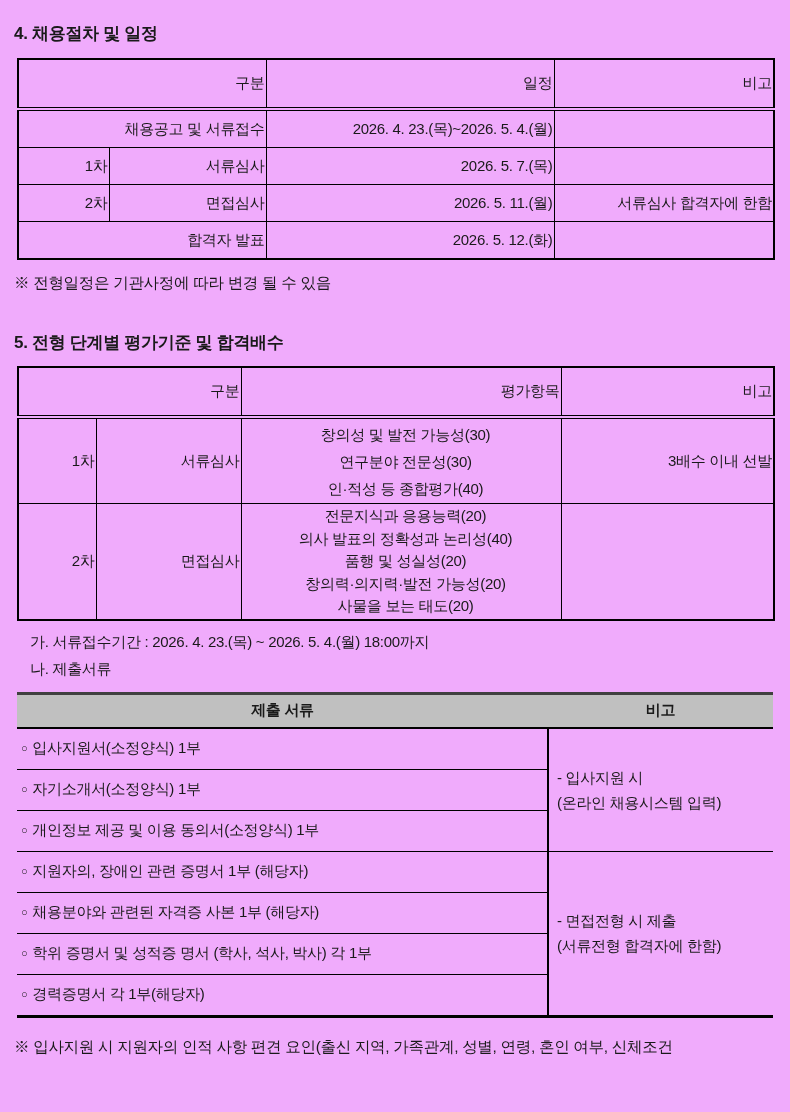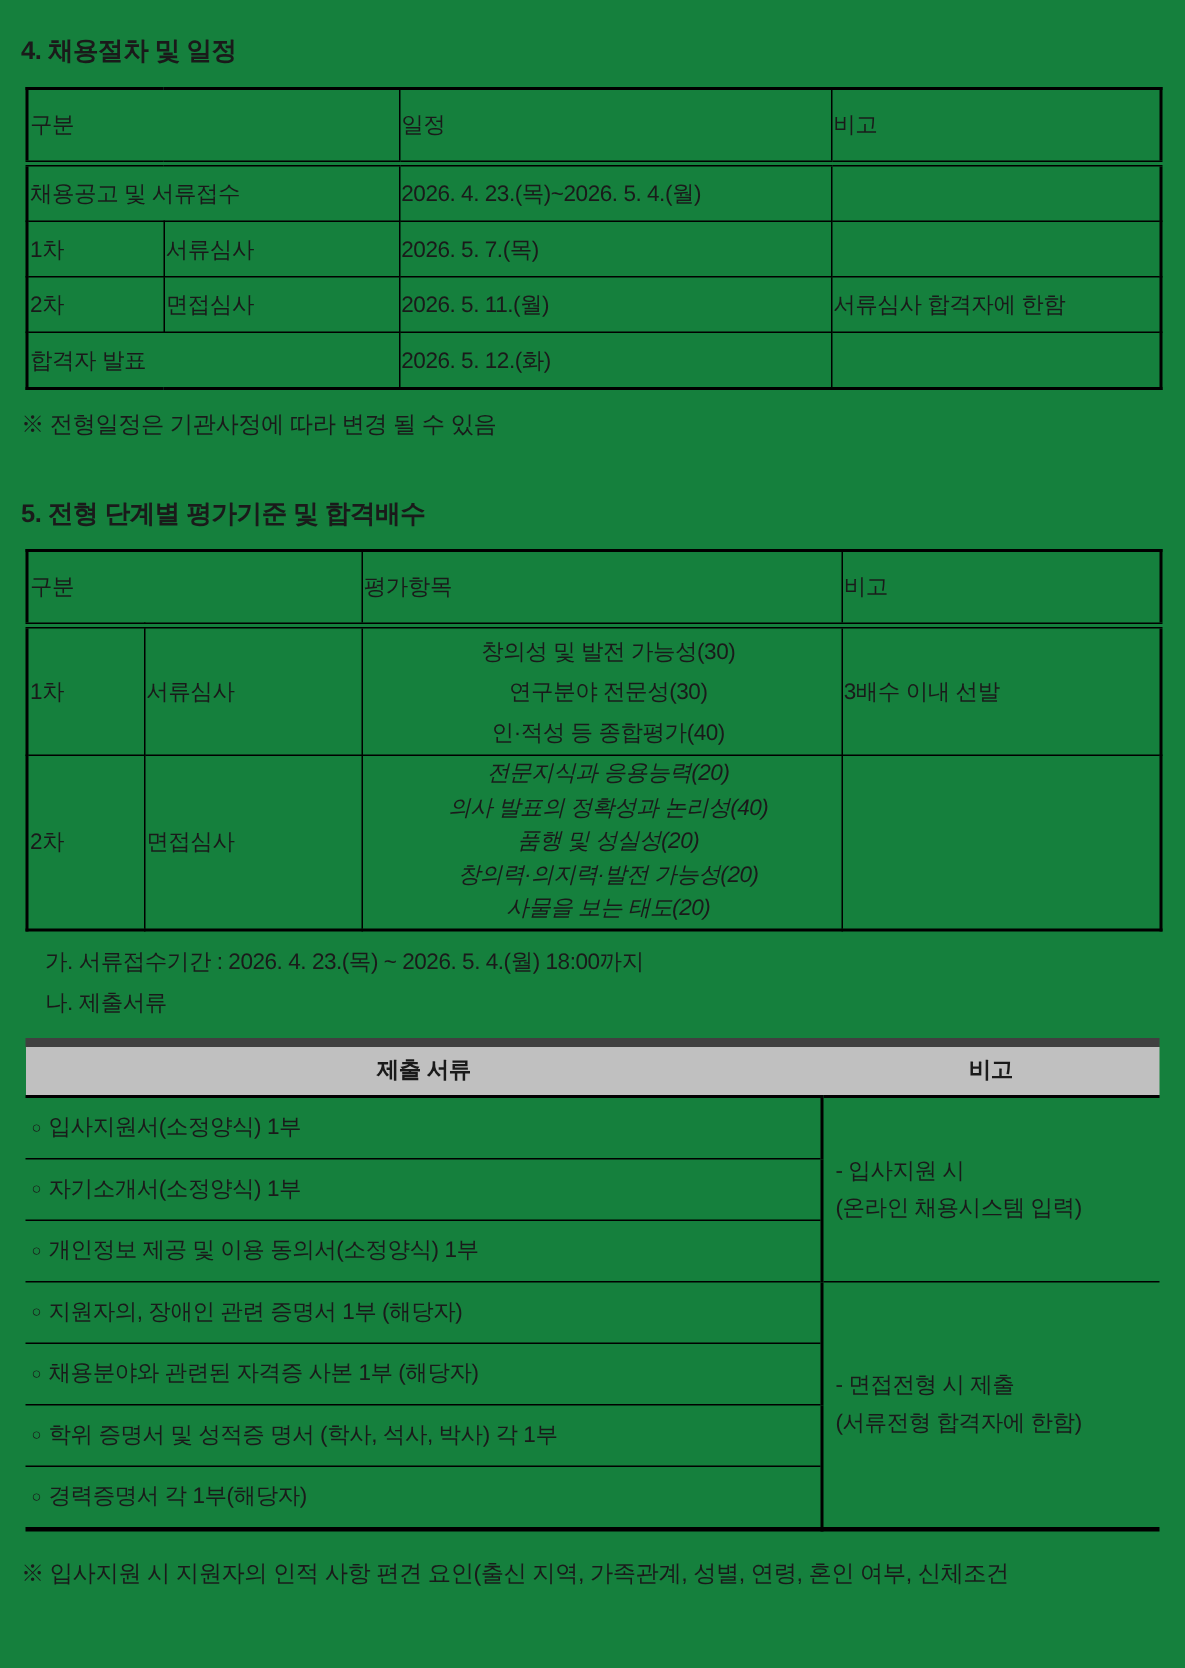--- a/index.html
+++ b/index.html
@@ -1,20 +1,20 @@
 <!DOCTYPE html>
 <html><head>
 <meta charset="utf-8">
 <style>
   html,body { margin:0; padding:0; background:#ffffff; }
   .page {
     position:relative;
     width:790px; height:1112px;
     box-sizing:border-box;
-    background:#15803d;
+    background:#f0abfc;
     color:#1a1a1a;
     font-family:"Liberation Sans", sans-serif;
     padding:22px 17px 0 14px;
     overflow:hidden;
   }
   .sec-title {
     font-size:17px;
     font-weight:bold;
     letter-spacing:-0.3px;
     white-space:nowrap;
@@ -26,33 +26,33 @@
     margin-left:3px;
   }
   td {
     font-size:15px;
     letter-spacing:-0.3px;
     overflow:hidden;
     white-space:nowrap;
   }
   
   .t-frame { border:2px solid #000; }
-  .t-frame td { border:1px solid #000; text-align:left; vertical-align:middle; }
+  .t-frame td { border:1px solid #000; text-align:right; vertical-align:middle; }
   .t-frame tr.hdr td { border-bottom:4px double #000; height:45px; }
   .t1 { margin-top:13px; }
   .t1 td { height:34px; }
   .t2 { margin-top:12px; }
   .t2 .row1 td { height:82px; }
   .t2 .row2 td { height:112px; }
   .criteria { text-align:left !important; padding-left:10px; }
   .criteria .ln { white-space:nowrap;text-align:center; }
   .row1 .criteria .ln { line-height:27px; }
-  .row2 .criteria .ln { line-height:22.5px;font-style:italic; }
+  .row2 .criteria .ln { line-height:22.5px; }
   
-  .t3 { margin-top:10px; border-top:6px solid #404040; border-bottom:3px solid #000; }
+  .t3 { margin-top:10px; border-top:3px solid #404040; border-bottom:3px solid #000; }
   .t3 td { border-bottom:1px solid #000; vertical-align:middle; }
   .t3 tr.hdr td {
     background:#c0c0c0;
     font-weight:bold;
     text-align:center;
     height:30px;
     border-bottom:2px solid #000;
   }
   .t3 .doc-cell {
     border-right:2px solid #000;

